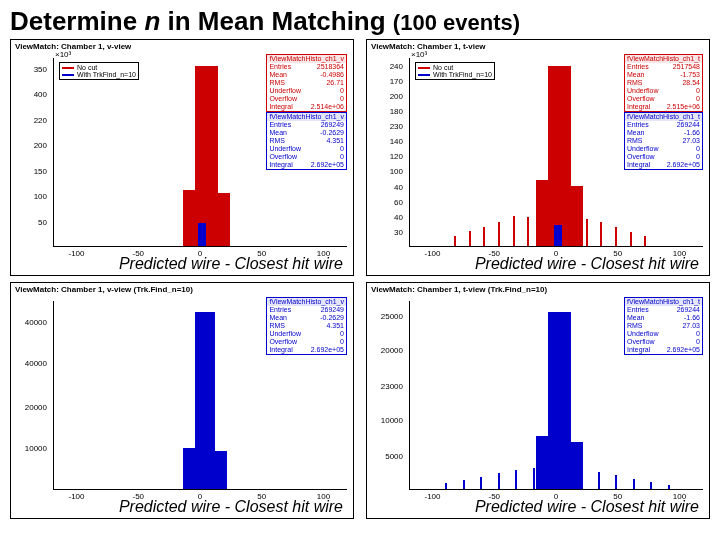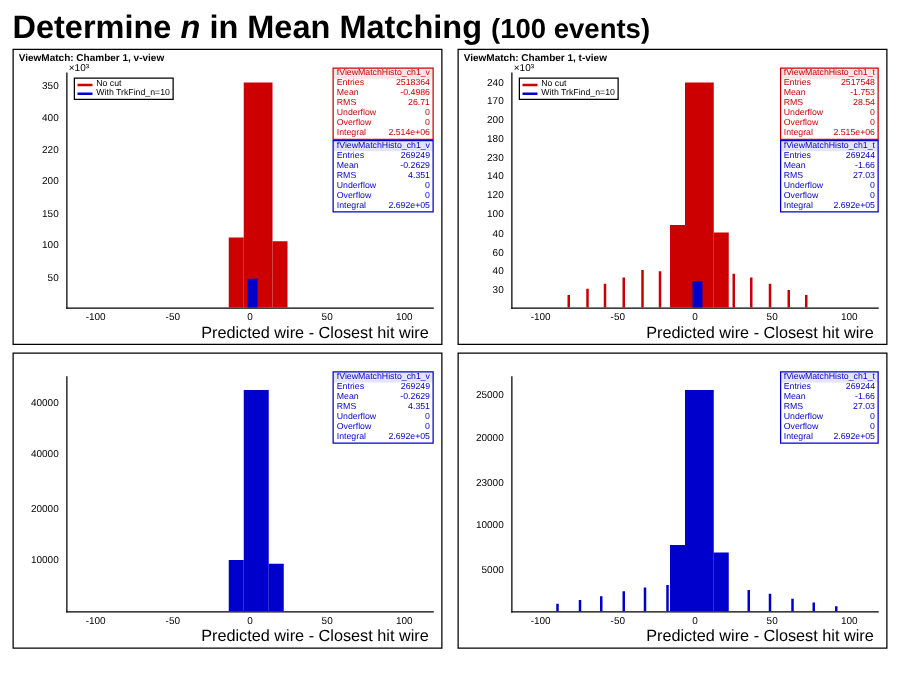--- a/index.html
+++ b/index.html
@@ -41,21 +41,22 @@
   }
   .plot {
     position: absolute;
     left: 42px; top: 18px; right: 6px; bottom: 28px;
     border-bottom: 1px solid #000;
     border-left: 1px solid #000;
   }
   .xtitle {
     position: absolute;
     bottom: 2px; right: 10px;
-    font-size: 13px;
+    font-size: 16px;
+    font-style: italic;
   }
   .yscale {
     position: absolute;
     left: 44px; top: 10px;
     font-size: 8px;
   }
   .xticks { position:absolute; left:42px; right:6px; bottom:16px; height:10px; }
   .xticks span { position:absolute; font-size:8px; transform:translateX(-50%); }
   .yticks { position:absolute; left:0; top:18px; bottom:28px; width:40px; }
   .yticks span { position:absolute; right:4px; font-size:8px; transform:translateY(50%); }
@@ -294,20 +295,21 @@
           <span>0</span>
         </div>
       <div class="row">
           <span>Integral</span>
           <span>2.692e+05</span>
         </div>
     </div>
   </div>
 
   <div class="panel">
+    <div class="p-title">ViewMatch: Chamber 1, v-view (Trk.Find_n=10)</div>
     <div class="plot">
       <div class="peak" style="color:#00c;left:48%;width:7%;height:94%"></div>
       <div class="peak" style="color:#00c;left:44%;width:4%;height:22%"></div>
       <div class="peak" style="color:#00c;left:55%;width:4%;height:20%"></div>
     </div>
     <div class="xticks">
       <span style="left:8%">-100</span>
       <span style="left:29%">-50</span>
       <span style="left:50%">0</span>
       <span style="left:71%">50</span>
@@ -343,20 +345,21 @@
           <span>0</span>
         </div>
       <div class="row">
           <span>Integral</span>
           <span>2.692e+05</span>
         </div>
     </div>
   </div>
 
   <div class="panel">
+    <div class="p-title">ViewMatch: Chamber 1, t-view (Trk.Find_n=10)</div>
     <div class="plot">
       <div class="spread" style="color:#00c;height:12%">
         <div class="b" style="left:12%;height:25%"></div>
           <div class="b" style="left:18%;height:40%"></div>
           <div class="b" style="left:24%;height:55%"></div>
           <div class="b" style="left:30%;height:70%"></div>
           <div class="b" style="left:36%;height:85%"></div>
           <div class="b" style="left:42%;height:95%"></div>
           <div class="b" style="left:58%;height:90%"></div>
           <div class="b" style="left:64%;height:75%"></div>

